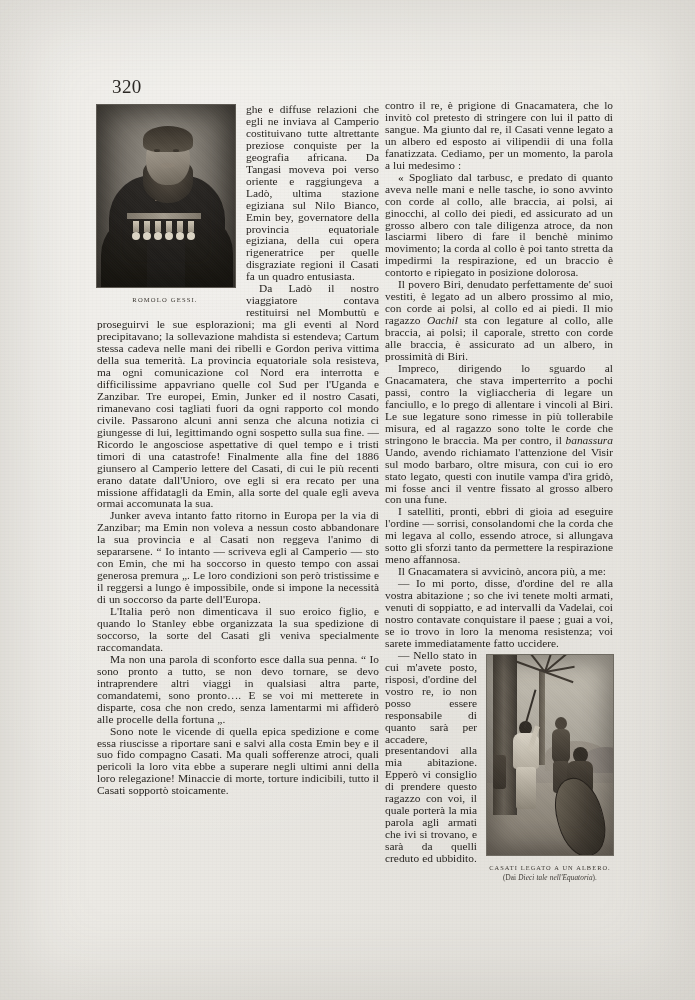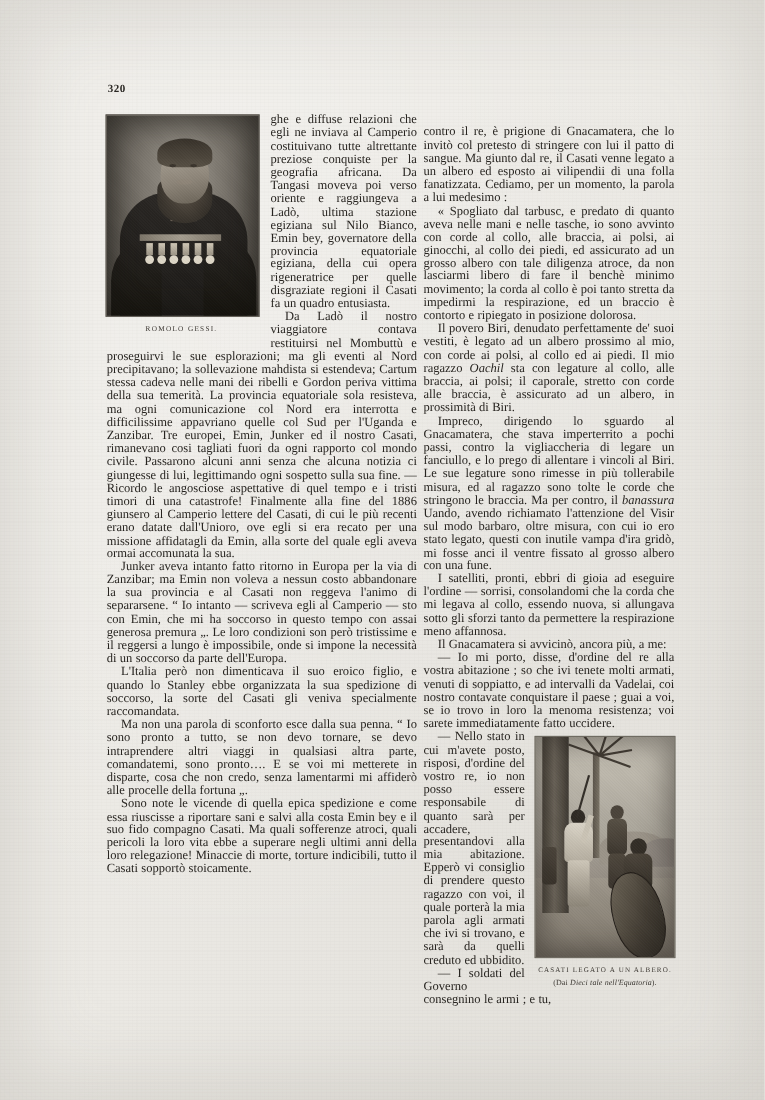--- a/index.html
+++ b/index.html
@@ -28,42 +28,42 @@
   .vignette{
     position:absolute;inset:0;pointer-events:none;
     box-shadow: inset 0 0 70px 18px rgba(140,134,124,.20);
   }
 
   
   .runhead{
     position:absolute;left:0;right:0;top:76px;height:18px;
   }
   .folio{
-    position:absolute;left:98px;top:0;
-    font-size:10px;letter-spacing:.4px;color:#2b2824;font-weight:bold;
+    position:absolute;left:112px;top:0;
+    font-size:19px;letter-spacing:.4px;color:#2b2824;
   }
   .headtitle{
     position:absolute;left:0;right:0;top:0;text-align:center;
     font-size:13px;letter-spacing:1.8px;color:#2b2824;
     padding-left:18px;
   }
 
   
   .col{
     position:absolute;
     text-align:justify;
     font-size:11.4px;
     line-height:11.95px;
     color:#272420;
     -webkit-hyphens:none;hyphens:none;
     word-spacing:.2px;
     font-family:Liberation Serif, serif;
   }
   .col-left{ left:97px; top:104px; width:282px; }
-  .col-right{ left:385px; top:115px; width:228px; }
+  .col-right{ left:385px; top:100px; width:228px; }
 
   .col p{margin:0;text-indent:13px;}
   .col p.noind{text-indent:0;}
   .col i{font-style:italic;}
 
   
   .portrait-wrap{
     float:left;
     width:140px;
     margin:0 10px 3px -1px;
@@ -278,21 +278,21 @@
     <p>Ma non una parola di sconforto esce dalla sua penna. “ Io sono pronto a tutto, se non devo tornare, se devo intraprendere altri viaggi in qualsiasi altra parte, comandatemi, sono pronto…. E se voi mi metterete in disparte, cosa che non credo, senza lamentarmi mi affiderò alle procelle della fortuna „.</p>
     <p>Sono note le vicende di quella epica spedizione e come essa riuscisse a riportare sani e salvi alla costa Emin bey e il suo fido compagno Casati. Ma quali sofferenze atroci, quali pericoli la loro vita ebbe a superare negli ultimi anni della loro relegazione! Minaccie di morte, torture indicibili, tutto il Casati sopportò stoicamente.</p>
   </div>
 
   <div class="col col-right">
 
     <p class="noind">contro il re, è prigione di Gnacamatera, che lo invitò col pretesto di stringere con lui il patto di sangue. Ma giunto dal re, il Casati venne legato a un albero ed esposto ai vilipendii di una folla fanatizzata. Cediamo, per un momento, la parola a lui medesimo :</p>
     <p>« Spogliato dal tarbusc, e predato di quanto aveva nelle mani e nelle tasche, io sono avvinto con corde al collo, alle braccia, ai polsi, ai ginocchi, al collo dei piedi, ed assicurato ad un grosso albero con tale diligenza atroce, da non lasciarmi libero di fare il benchè minimo movimento; la corda al collo è poi tanto stretta da impedirmi la respirazione, ed un braccio è contorto e ripiegato in posizione dolorosa.</p>
     <p>Il povero Biri, denudato perfettamente de' suoi vestiti, è legato ad un albero prossimo al mio, con corde ai polsi, al collo ed ai piedi. Il mio ragazzo <i>Oachil</i> sta con legature al collo, alle braccia, ai polsi; il caporale, stretto con corde alle braccia, è assicurato ad un albero, in prossimità di Biri.</p>
     <p>Impreco, dirigendo lo sguardo al Gnacamatera, che stava imperterrito a pochi passi, contro la vigliaccheria di legare un fanciullo, e lo prego di allentare i vincoli al Biri. Le sue legature sono rimesse in più tollerabile misura, ed al ragazzo sono tolte le corde che stringono le braccia. Ma per contro, il <i>banassura</i> Uando, avendo richiamato l'attenzione del Visir sul modo barbaro, oltre misura, con cui io ero stato legato, questi con inutile vampa d'ira gridò, mi fosse anci il ventre fissato al grosso albero con una fune.</p>
-    <p>I satelliti, pronti, ebbri di gioia ad eseguire l'ordine — sorrisi, consolandomi che la corda che mi legava al collo, essendo nuova, si allungava sotto gli sforzi tanto da permettere la respirazione meno affannosa.</p>
+    <p>I satelliti, pronti, ebbri di gioia ad eseguire l'ordine — sorrisi, consolandomi che la corda che mi legava al collo, essendo atroce, si allungava sotto gli sforzi tanto da permettere la respirazione meno affannosa.</p>
     <p>Il Gnacamatera si avvicinò, ancora più, a me:</p>
     <p>— Io mi porto, disse, d'ordine del re alla vostra abitazione ; so che ivi tenete molti armati, venuti di soppiatto, e ad intervalli da Vadelai, coi nostro contavate conquistare il paese ; guai a voi, se io trovo in loro la menoma resistenza; voi sarete immediatamente fatto uccidere.</p>
 
     <div class="eng-wrap">
       <div class="engraving">
         <div class="e-sky"></div>
         <div class="e-hill1"></div>
         <div class="e-hill2"></div>
         <div class="e-ground"></div>
         <div class="e-trunk"></div>
@@ -329,17 +329,16 @@
         <div class="e-noise"></div>
         <div class="e-vign"></div>
       </div>
       <div class="eng-caption">
         <span>CASATI LEGATO A UN ALBERO.</span>
         <span class="src"><span>(Dai </span><i>Dieci tale nell'Equatoria</i><span>).</span></span>
       </div>
     </div>
 
     <p>— Nello stato in cui m'avete posto, risposi, d'ordine del vostro re, io non posso essere responsabile di quanto sarà per accadere, presentandovi alla mia abitazione. Epperò vi consiglio di prendere questo ragazzo con voi, il quale porterà la mia parola agli armati che ivi si trovano, e sarà da quelli creduto ed ubbidito.</p>
-    <p>— I soldati del Governo consegnino le armi ; e tu,</p>
   </div>
 
   <div class="vignette"></div>
 </div>
 
 </body></html>

